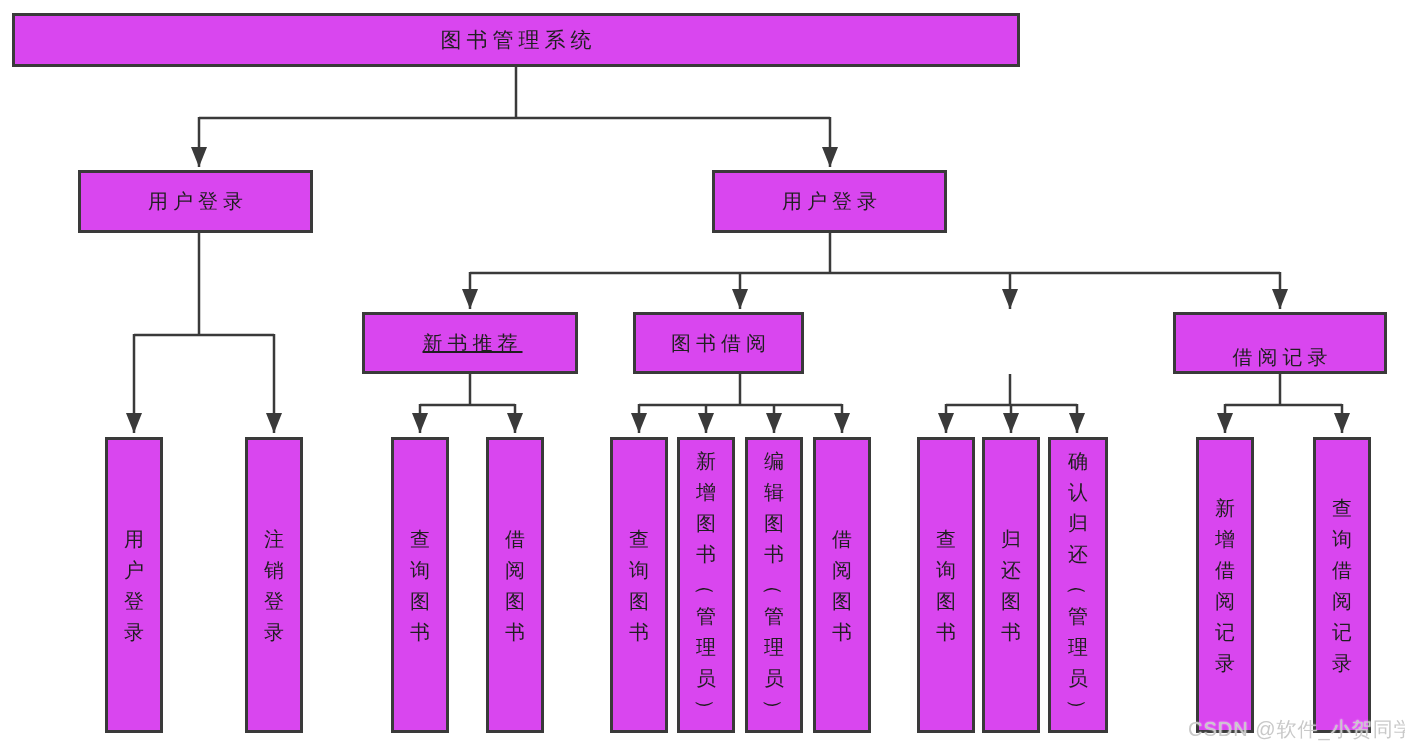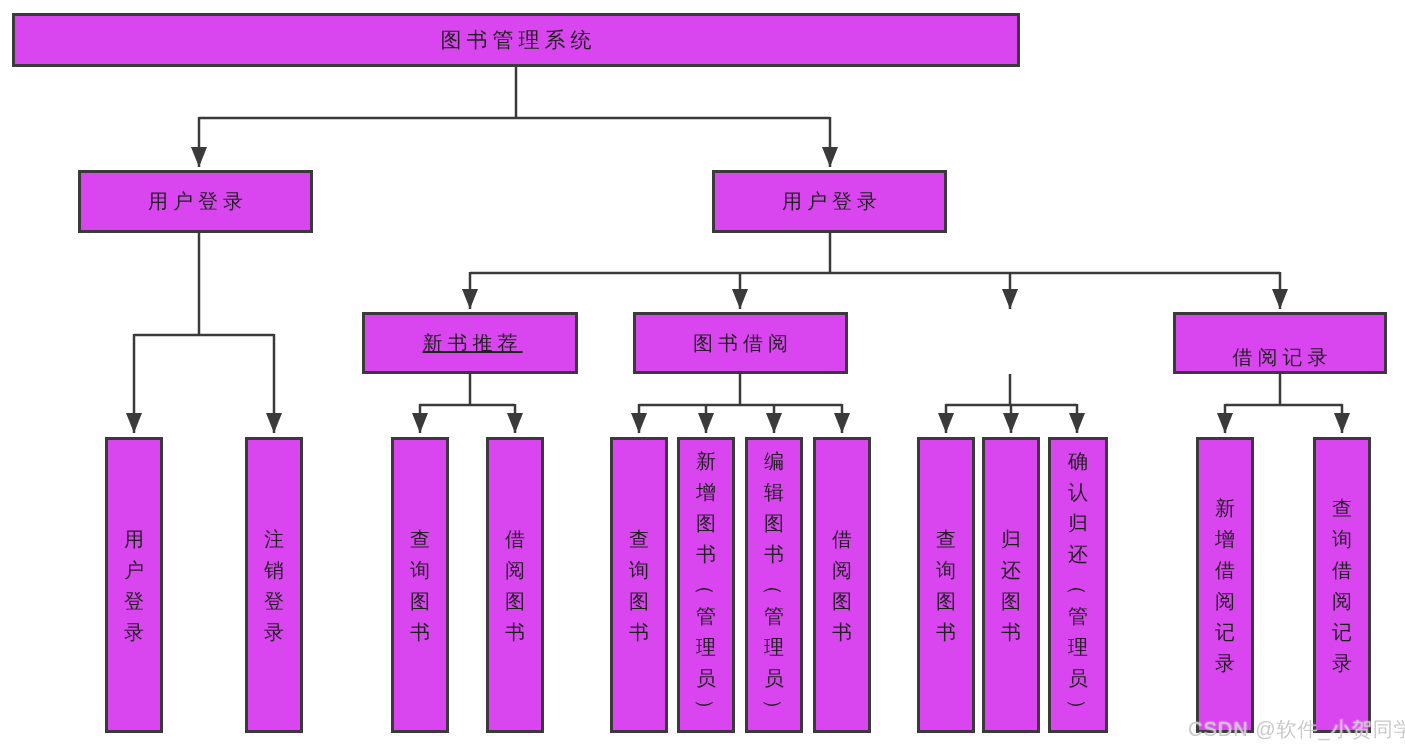--- a/index.html
+++ b/index.html
@@ -38,21 +38,21 @@
     text-indent: 5px;
     white-space: nowrap;
   }
   .node.root {
     left: 12px; top: 13px; width: 1008px; height: 54px;
     font-size: 21px;
   }
   .node.l2 { top: 170px; width: 235px; height: 63px; }
   .node.l2.user { left: 78px; text-align: right; }
   .node.l2.mgmt { left: 712px; }
-  .node.l3 { top: 312px; width: 215px; height: 62px; }
+  .node.l3 { top: 312px; width: 171px; height: 62px; }
   .node.l3.nb { left: 362px; width: 216px; text-decoration: underline; }
   .node.l3.bb { left: 633px; }
   .node.l3.cb { left: 903px; }
   .node.l3.br { left: 1173px; width: 214px; align-items: flex-end; }
   .node.leaf {
     top: 437px; width: 58px; height: 296px;
   }
   .vtext {
     display: flex;
     flex-direction: column;

